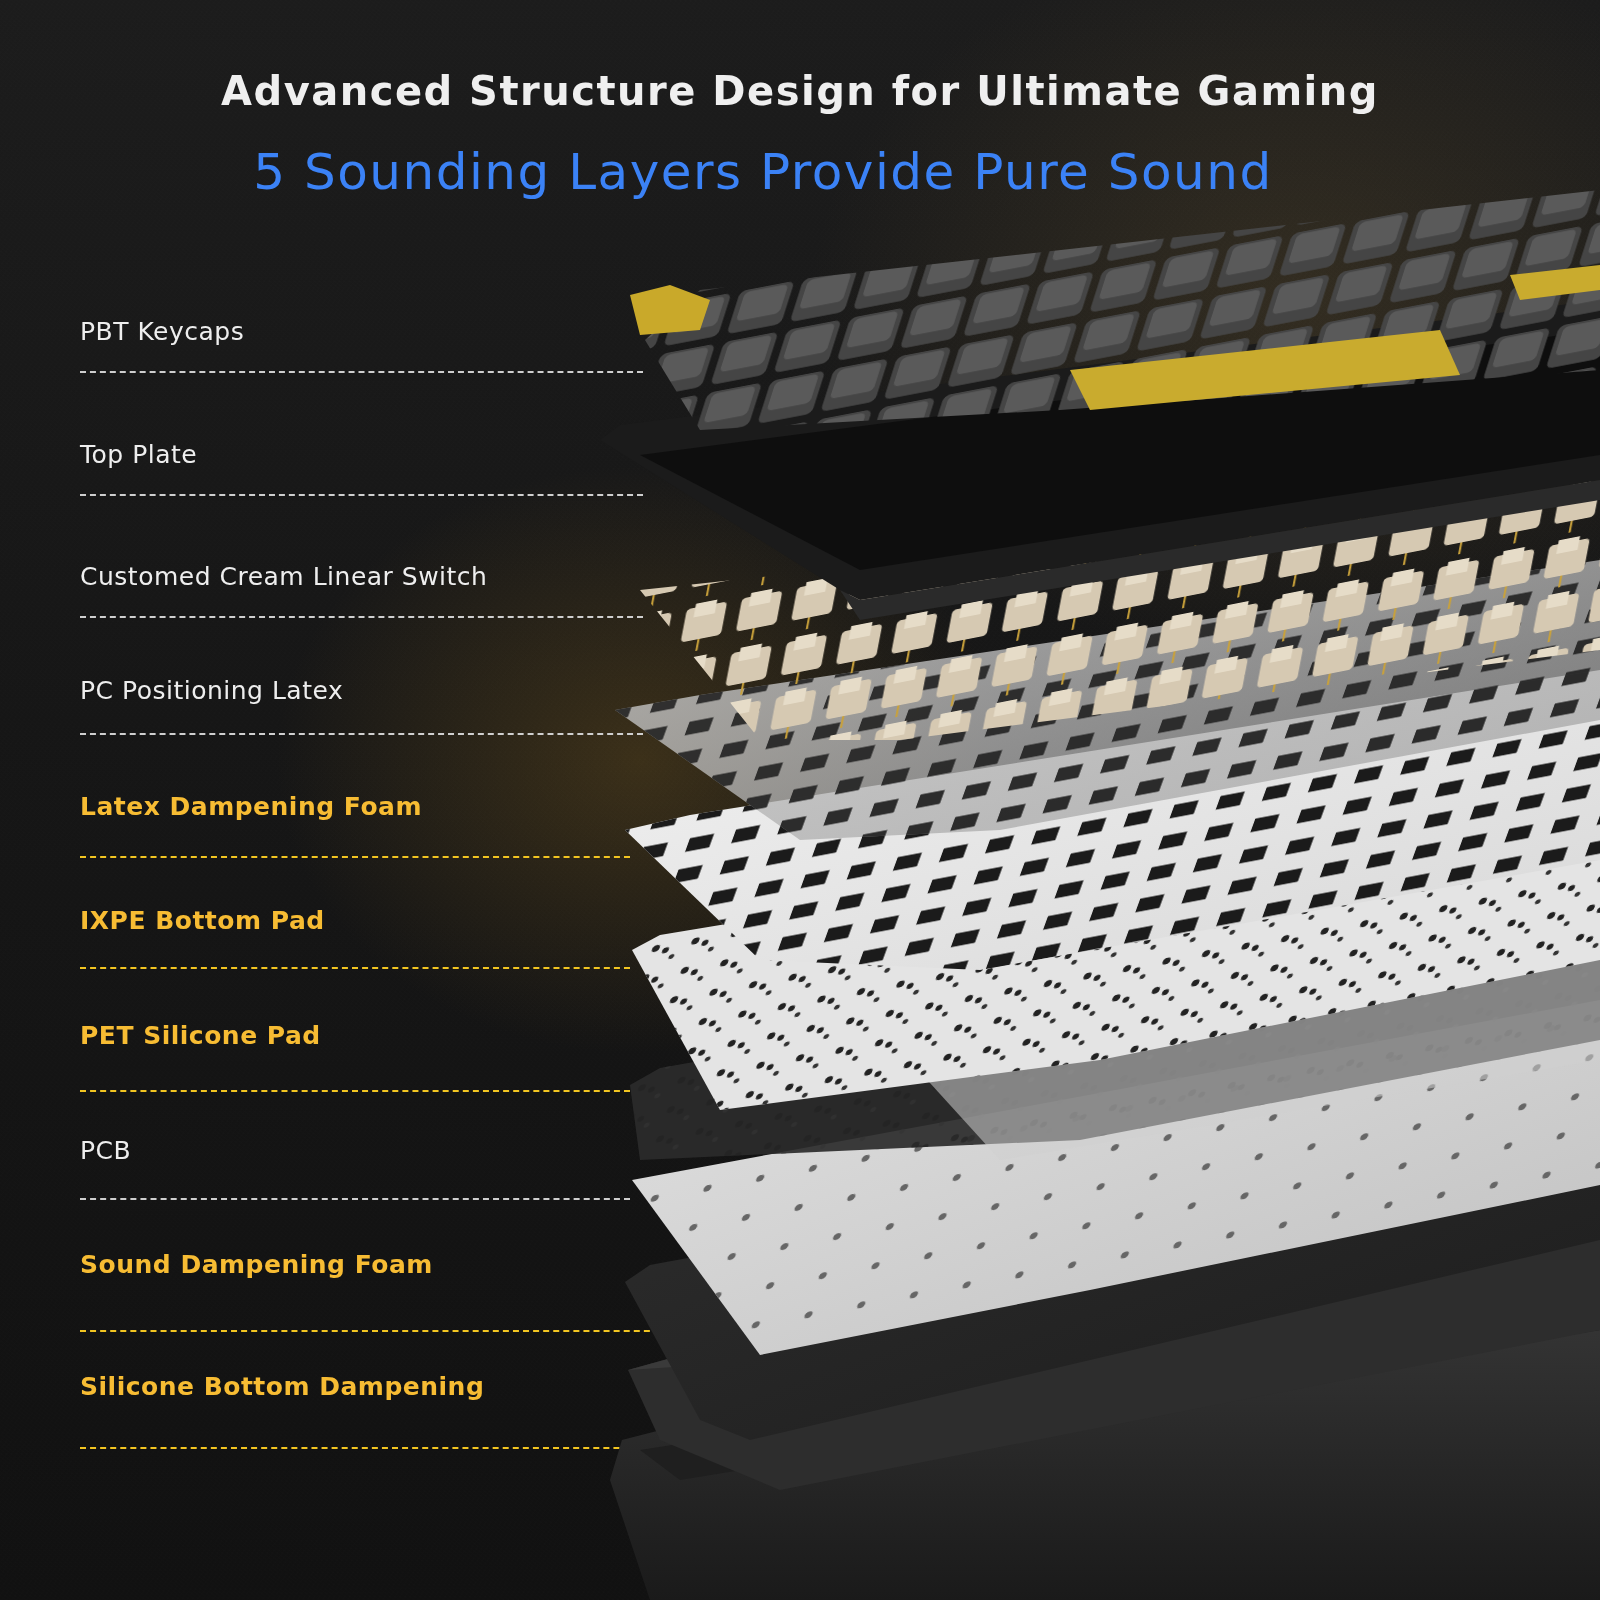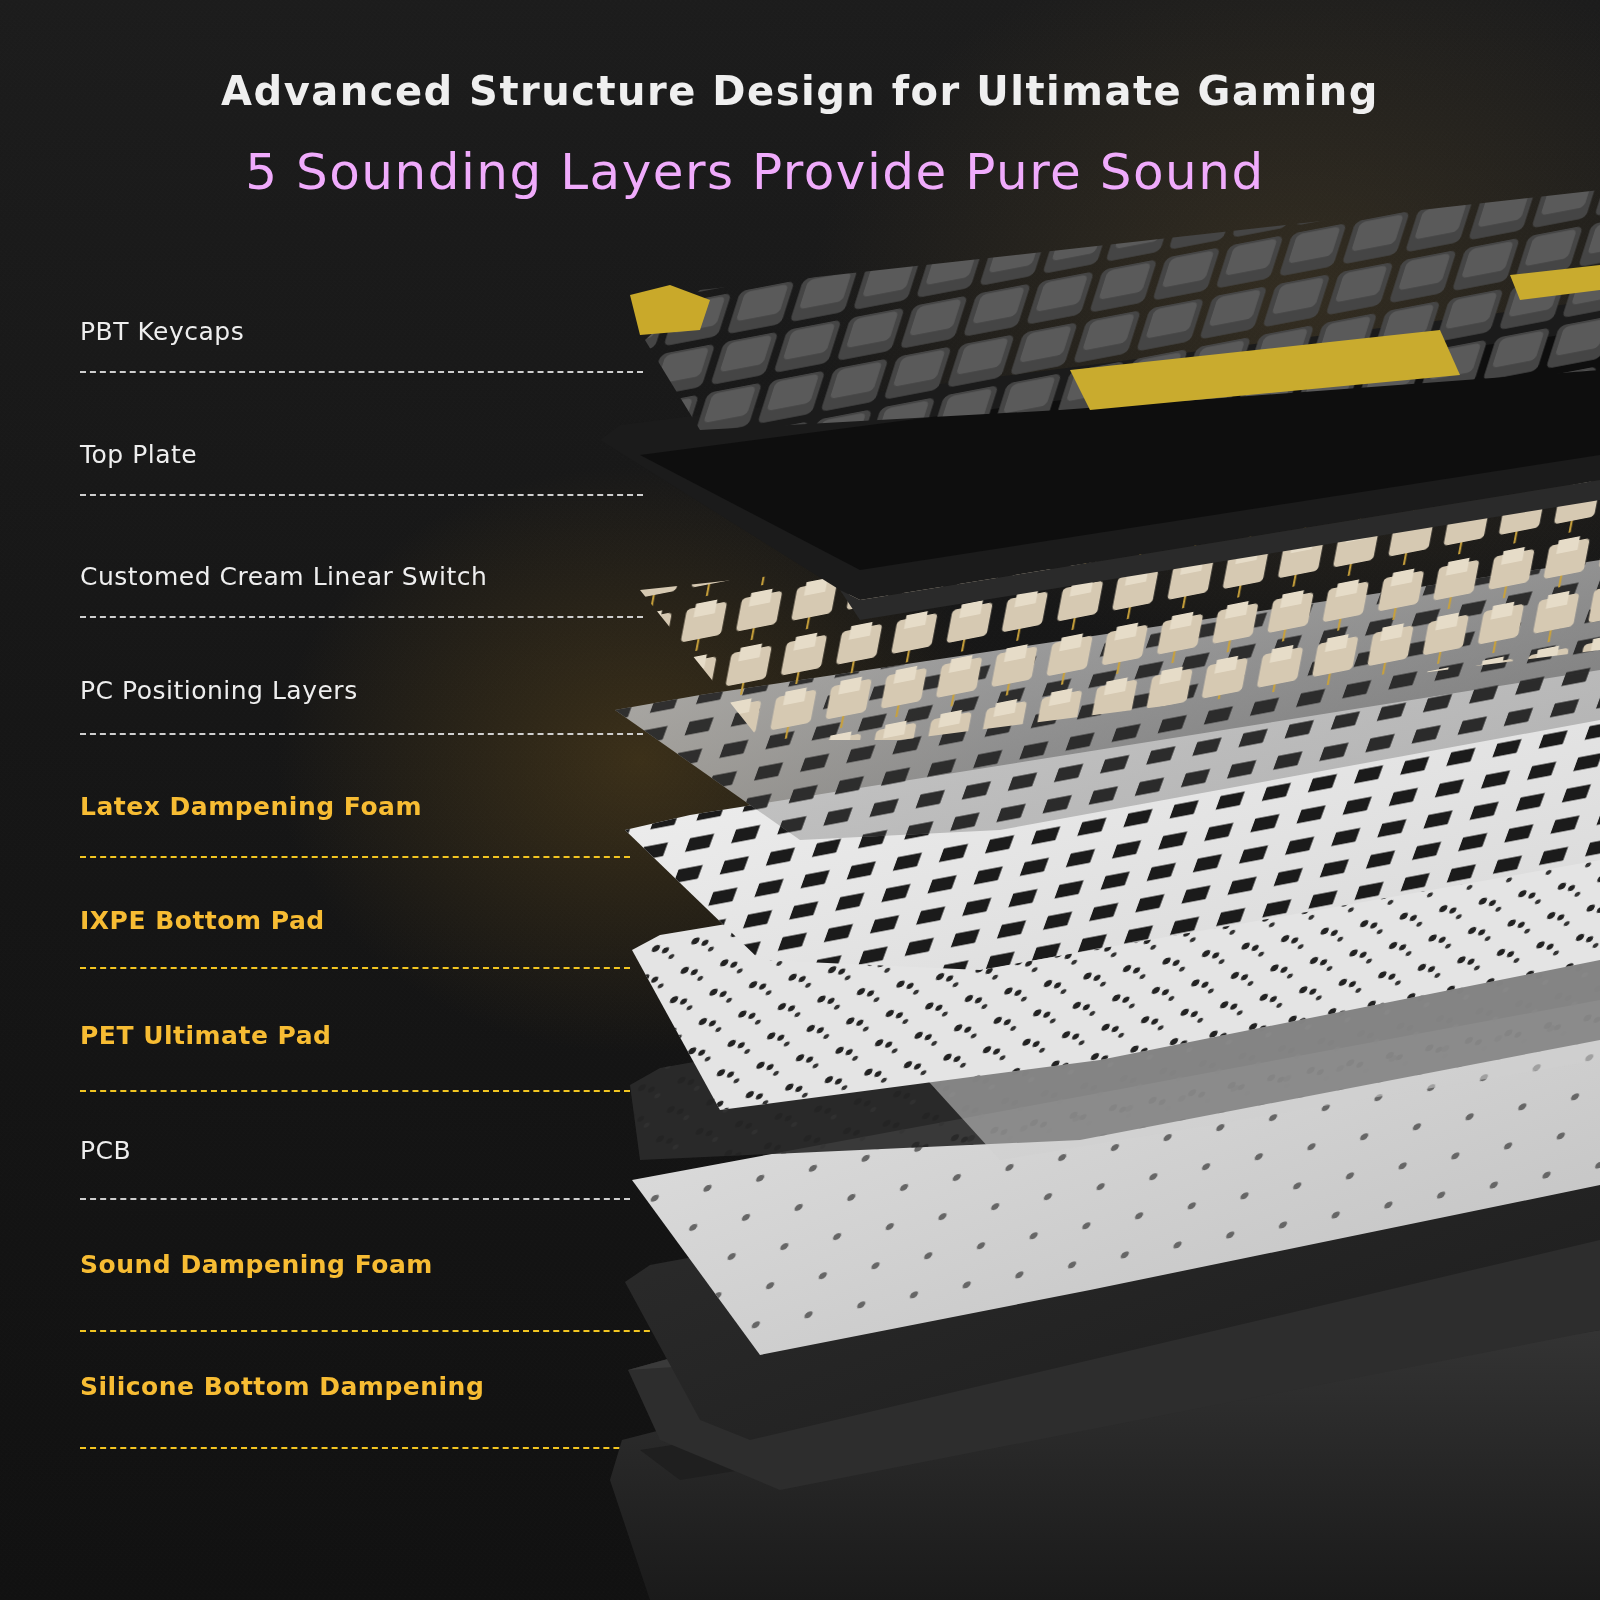--- a/index.html
+++ b/index.html
@@ -19,22 +19,22 @@
     position:absolute; inset:0; opacity:0.10;
     background-image:
       repeating-linear-gradient(37deg, rgba(255,255,255,0.06) 0 1px, transparent 1px 3px),
       repeating-linear-gradient(-53deg, rgba(255,255,255,0.05) 0 1px, transparent 1px 4px);
   }
   .title {
     position:absolute; left:0; width:1600px; top:68px; text-align:center;
     font-size:40px; font-weight:bold; letter-spacing:1.5px; color:#efefef;
   }
   .subtitle {
-    position:absolute; left:0; width:1510px; top:143px; text-align:center;
-    font-size:50px; font-weight:normal; letter-spacing:1.5px; color:#f0abfc;
+    position:absolute; left:8px; width:1510px; top:143px; text-align:center;
+    font-size:50px; font-weight:normal; letter-spacing:1.5px; color:#3b82f6;
     padding-left:0px;
   }
   .layer {
     position:absolute; left:80px;
   }
   .layer .label {
     position:absolute; left:0; white-space:nowrap; font-size:25px; letter-spacing:0.5px;
   }
   .layer.white .label { color:#eeeeee; font-weight:normal; }
   .layer.gold .label { color:#f7bc33; font-weight:bold;text-align:center; }
@@ -61,33 +61,33 @@
 </div>
 <div class="layer white" style="top:440px;">
   <div class="label">Top Plate</div>
   <div class="leader" style="top:54px; width:563px;"></div>
 </div>
 <div class="layer white" style="top:562px;">
   <div class="label">Customed Cream Linear Switch</div>
   <div class="leader" style="top:54px; width:563px;"></div>
 </div>
 <div class="layer white" style="top:676px;">
-  <div class="label">PC Positioning Layers</div>
+  <div class="label">PC Positioning Latex</div>
   <div class="leader" style="top:57px; width:563px;"></div>
 </div>
 <div class="layer gold" style="top:792px;">
   <div class="label">Latex Dampening Foam</div>
   <div class="leader" style="top:64px; width:550px;"></div>
 </div>
 <div class="layer gold" style="top:906px;">
   <div class="label">IXPE Bottom Pad</div>
   <div class="leader" style="top:61px; width:550px;"></div>
 </div>
 <div class="layer gold" style="top:1021px;">
-  <div class="label">PET Ultimate Pad</div>
+  <div class="label">PET Silicone Pad</div>
   <div class="leader" style="top:69px; width:550px;"></div>
 </div>
 <div class="layer white" style="top:1136px;">
   <div class="label">PCB</div>
   <div class="leader" style="top:62px; width:550px;"></div>
 </div>
 <div class="layer gold" style="top:1250px;">
   <div class="label">Sound Dampening Foam</div>
   <div class="leader" style="top:80px; width:590px;"></div>
 </div>

